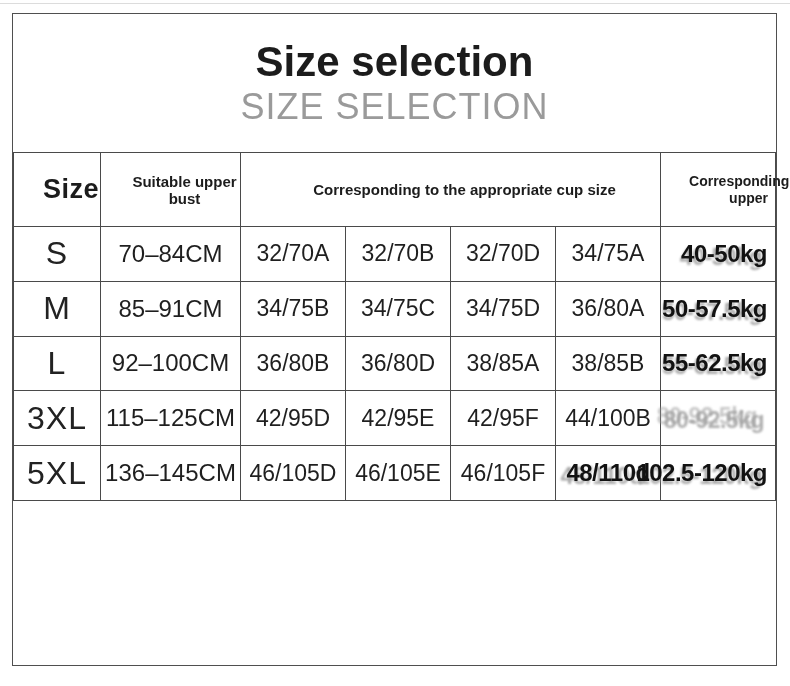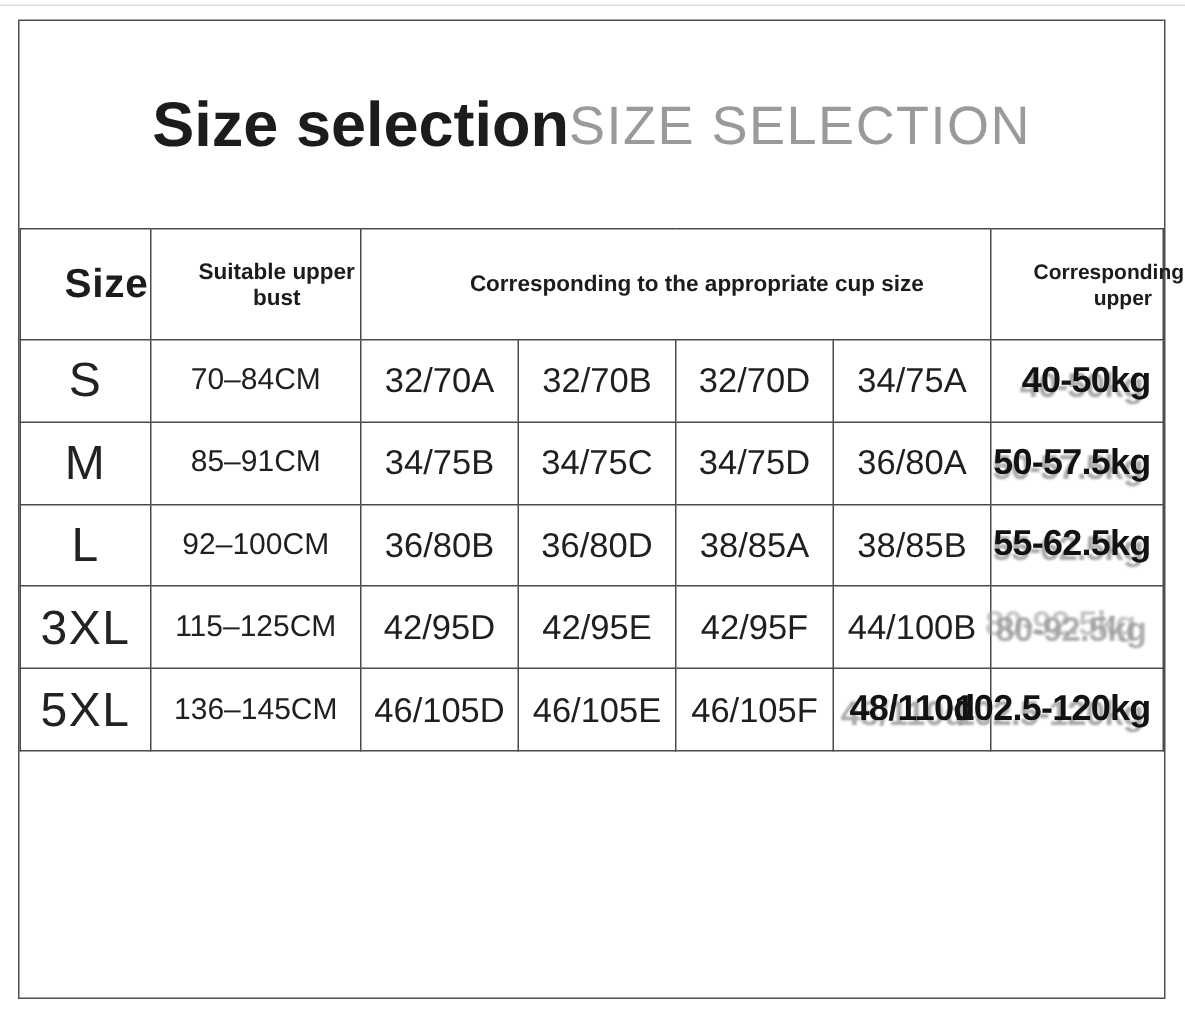--- a/index.html
+++ b/index.html
@@ -6,21 +6,21 @@
   body{
     width:790px;height:686px;background:#ffffff;position:relative;overflow:hidden;
     font-family:"Liberation Sans", sans-serif;color:#1f1f1f;
   }
   .top-hairline{position:absolute;left:0;top:3px;width:790px;height:1px;background:#dcdcdc;}
   .frame{
     position:absolute;left:12px;top:13px;width:765px;height:653px;
     border:1.5px solid #4f4f4f;box-sizing:border-box;background:#ffffff;
   }
   .title-block{
-    height:138px;display:flex;flex-direction:row;align-items:center;justify-content:center;
+    height:138px;display:flex;flex-direction:column;align-items:center;justify-content:center;
   }
   .title-main{
     margin:0;font-size:42px;font-weight:700;color:#1c1c1c;letter-spacing:0;line-height:1.1;
   }
   .title-sub{
     margin:2px 0 0 0;font-size:36px;font-weight:400;color:#9a9a9a;letter-spacing:1px;line-height:1.1;
   }
   table.size-table{
     width:100%;border-collapse:collapse;table-layout:fixed;
   }
@@ -28,21 +28,21 @@
   col.c-cup{width:105px;} col.c-weight{width:auto;}
   thead tr{height:74px;}
   tbody tr{height:54.8px;}
   th,td{border:1px solid #4a4a4a;text-align:center;vertical-align:middle;padding:0;}
   th{font-weight:700;color:#1c1c1c;padding-left:28px;}
   th.col-size{font-size:27px;letter-spacing:0.5px;}
   th.col-bust{font-size:15px;}
   th.col-cup{font-size:15px;}
   th.col-weight{font-size:14px;text-align:right;padding-right:7px;line-height:1.2;}
   td.size{font-size:32px;letter-spacing:1px;color:#222;}
-  td.bust{font-size:20px;color:#1f1f1f;}
+  td.bust{font-size:24px;color:#1f1f1f;}
   td.cup{font-size:23px;color:#1f1f1f;}
   td.weight{position:relative;}
   td.ovl{position:relative;}
   .wbold{
     position:absolute;right:8px;top:50%;transform:translateY(-50%);
     white-space:nowrap;font-weight:700;font-size:24px;letter-spacing:-0.5px;color:#121212;z-index:2;
   }
   .wghost{
     position:absolute;right:13px;top:50%;transform:translateY(calc(-50% + 3px));
     white-space:nowrap;font-weight:700;font-size:23px;letter-spacing:-0.5px;

